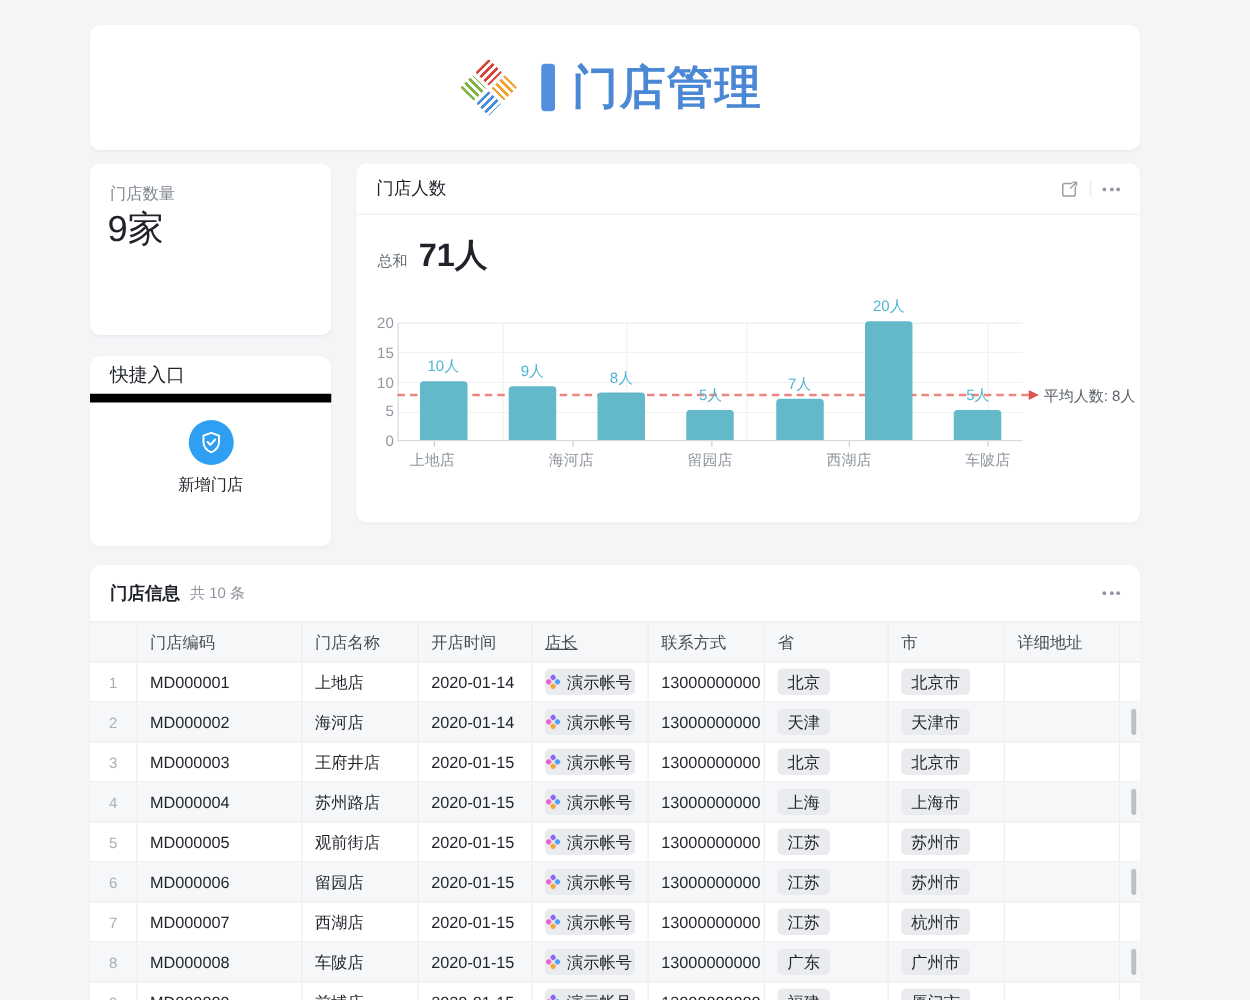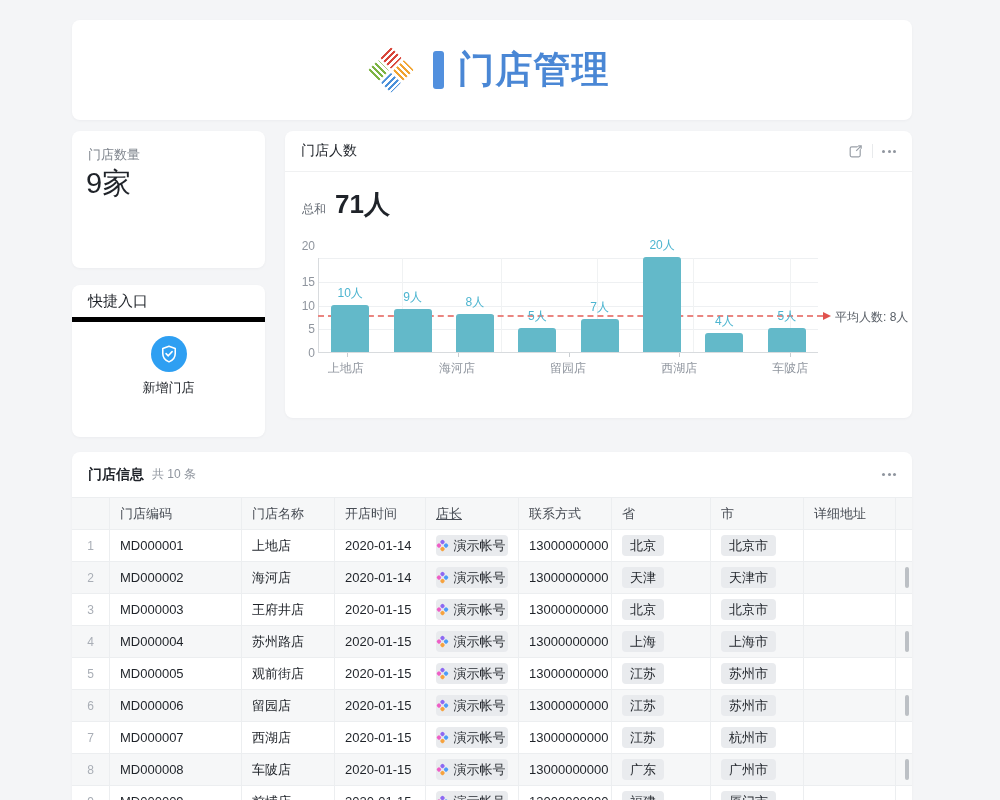--- a/index.html
+++ b/index.html
@@ -18,21 +18,21 @@
   .logo .lb { background:repeating-linear-gradient(90deg,#4a90d9 0 2.2px,transparent 2.2px 4.4px); }
   .title-bar { width:11px; height:38px; border-radius:3px; background:#5290de; margin-right:14px; }
   .app-title { font-size:37px; font-weight:700; color:#4a87d5; letter-spacing:1px; }
 
   
   .stat-card { left:72px; top:131px; width:193px; height:137px; }
   .stat-label { position:absolute; left:16px; top:15px; font-size:13px; color:#7f858d; }
   .stat-value { position:absolute; left:14px; top:33px; font-size:29px; font-weight:500; color:#1f2329; }
 
   .quick-card { left:72px; top:285px; width:193px; height:152px; }
-  .quick-head { height:37px; display:flex; align-items:center; padding:0 16px; border-bottom:5px solid #000000; font-size:15px; color:#1f2329; }
+  .quick-head { height:37px; display:flex; align-items:center; padding:0 16px; border-bottom:7px solid #000000; font-size:15px; color:#1f2329; }
   .quick-action { position:absolute; left:0; right:0; top:51px; text-align:center; cursor:pointer; }
   .shield-circle { width:36px; height:36px; border-radius:50%; background:#2e9ff2; margin:0 auto; display:flex; align-items:center; justify-content:center; }
   .quick-label { margin-top:7px; font-size:13px; color:#1f2329; }
 
   
   .chart-card { left:285px; top:131px; width:627px; height:287px; }
   .card-head { height:41px; display:flex; align-items:center; padding:0 16px; border-bottom:1px solid #f0f1f2; }
   .card-title { font-size:14px; font-weight:500; color:#1f2329; }
   .head-icons { margin-left:auto; display:flex; align-items:center; gap:9px; }
   .icon-btn { display:inline-flex; align-items:center; justify-content:center; cursor:pointer; }
@@ -136,21 +136,21 @@
   </div>
   <div class="summary">
     <span class="sum-label">总和</span>
     <span class="sum-value">71人</span>
   </div>
   <div class="ylabels">
       <span class="ytick" style="top: 215px;">0</span>
       <span class="ytick" style="top: 191.25px;">5</span>
       <span class="ytick" style="top: 167.5px;">10</span>
       <span class="ytick" style="top: 143.75px;">15</span>
-      <span class="ytick" style="top: 108px;">20</span>
+      <span class="ytick" style="top: 120px;">20</span>
     </div>
   <div class="plot">
       <i class="vgrid" style="left: 16.7%;"></i>
       <i class="vgrid" style="left: 36.4%;"></i>
       <i class="vgrid" style="left: 55.8%;"></i>
       <i class="vgrid" style="left: 75%;"></i>
       <i class="vgrid" style="left: 94.4%;"></i>
       <div class="slot">
         <span class="bar-label" style="bottom: 50.5px;">10人</span>
         <div class="bar" style="height: 47.5px;"></div>
@@ -170,24 +170,20 @@
         <div class="bar" style="height: 23.75px;"></div>
       </div>
       <div class="slot">
         <span class="bar-label" style="bottom: 36.25px;">7人</span>
         <div class="bar" style="height: 33.25px;"></div>
       </div>
       <i class="xtick" style="left: 50%;"></i>
       <div class="slot">
         <span class="bar-label" style="bottom: 98px;">20人</span>
         <div class="bar" style="height: 95px;"></div>
-      </div>
-      <div class="slot">
-        <span class="bar-label" style="bottom: 22px;">4人</span>
-        <div class="bar" style="height: 19px;"></div>
       </div>
       <i class="xtick" style="left: 72.2222%;"></i>
       <div class="slot">
         <span class="bar-label" style="bottom: 26.75px;">5人</span>
         <div class="bar" style="height: 23.75px;"></div>
       </div>
       <i class="xtick" style="left: 94.4444%;"></i>
     </div>
   <div class="xlabels">
       <span class="xlab">上地店</span>

